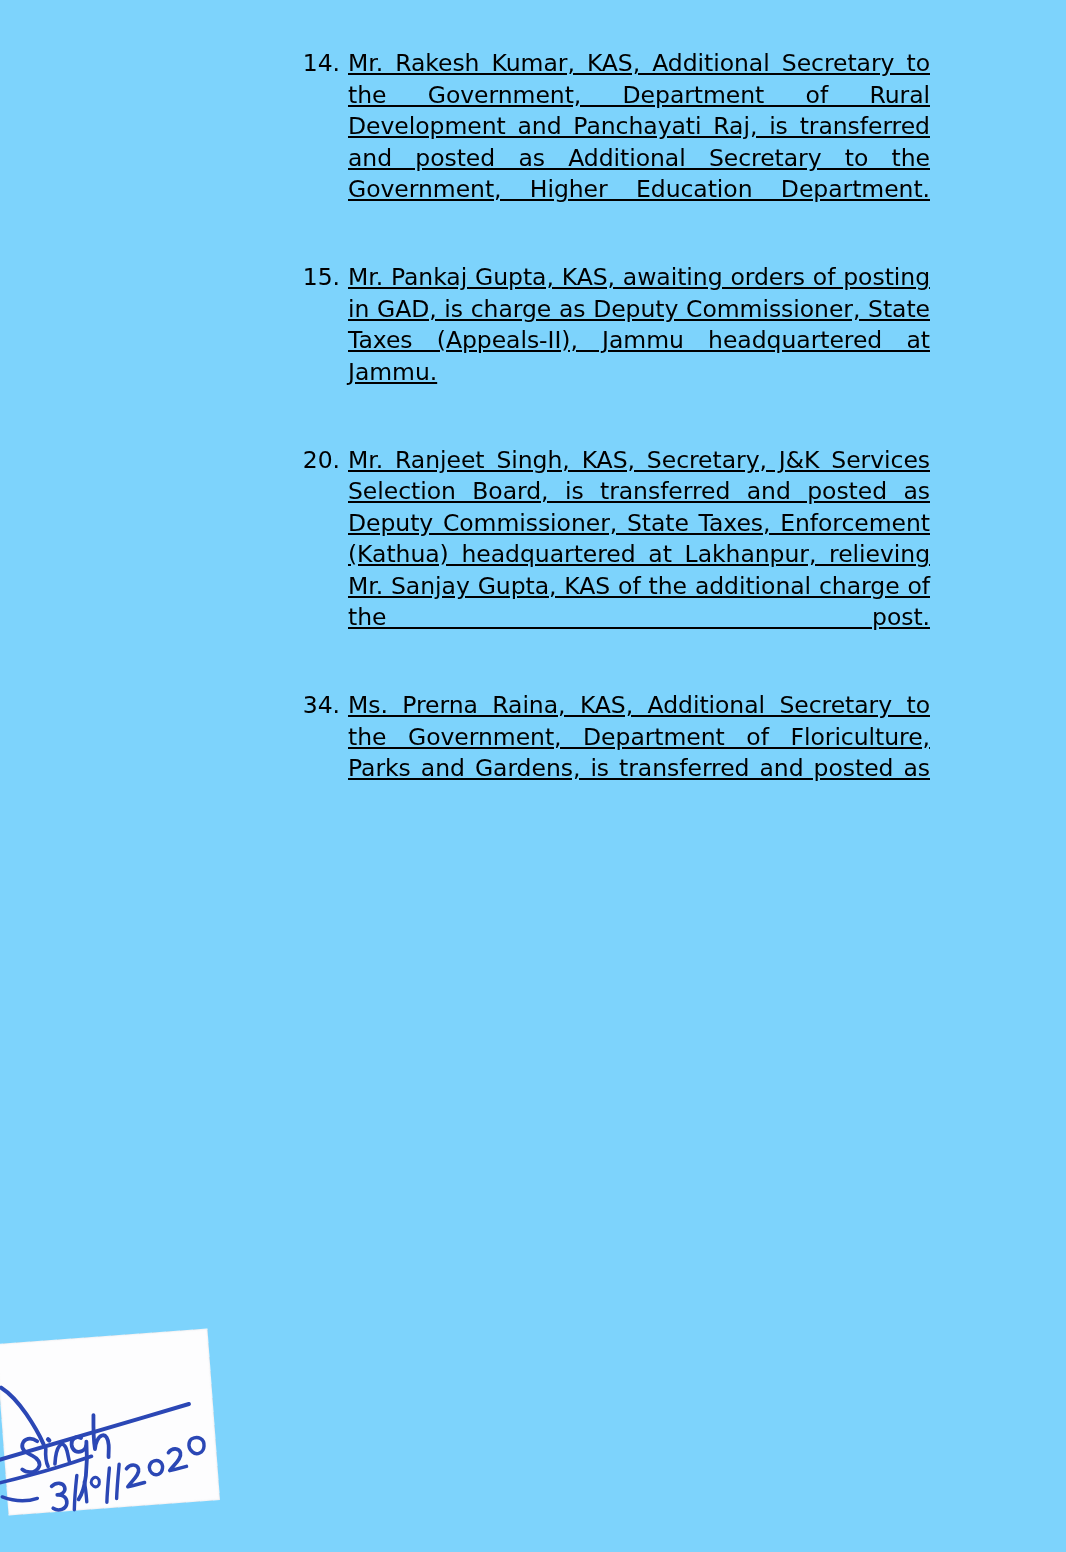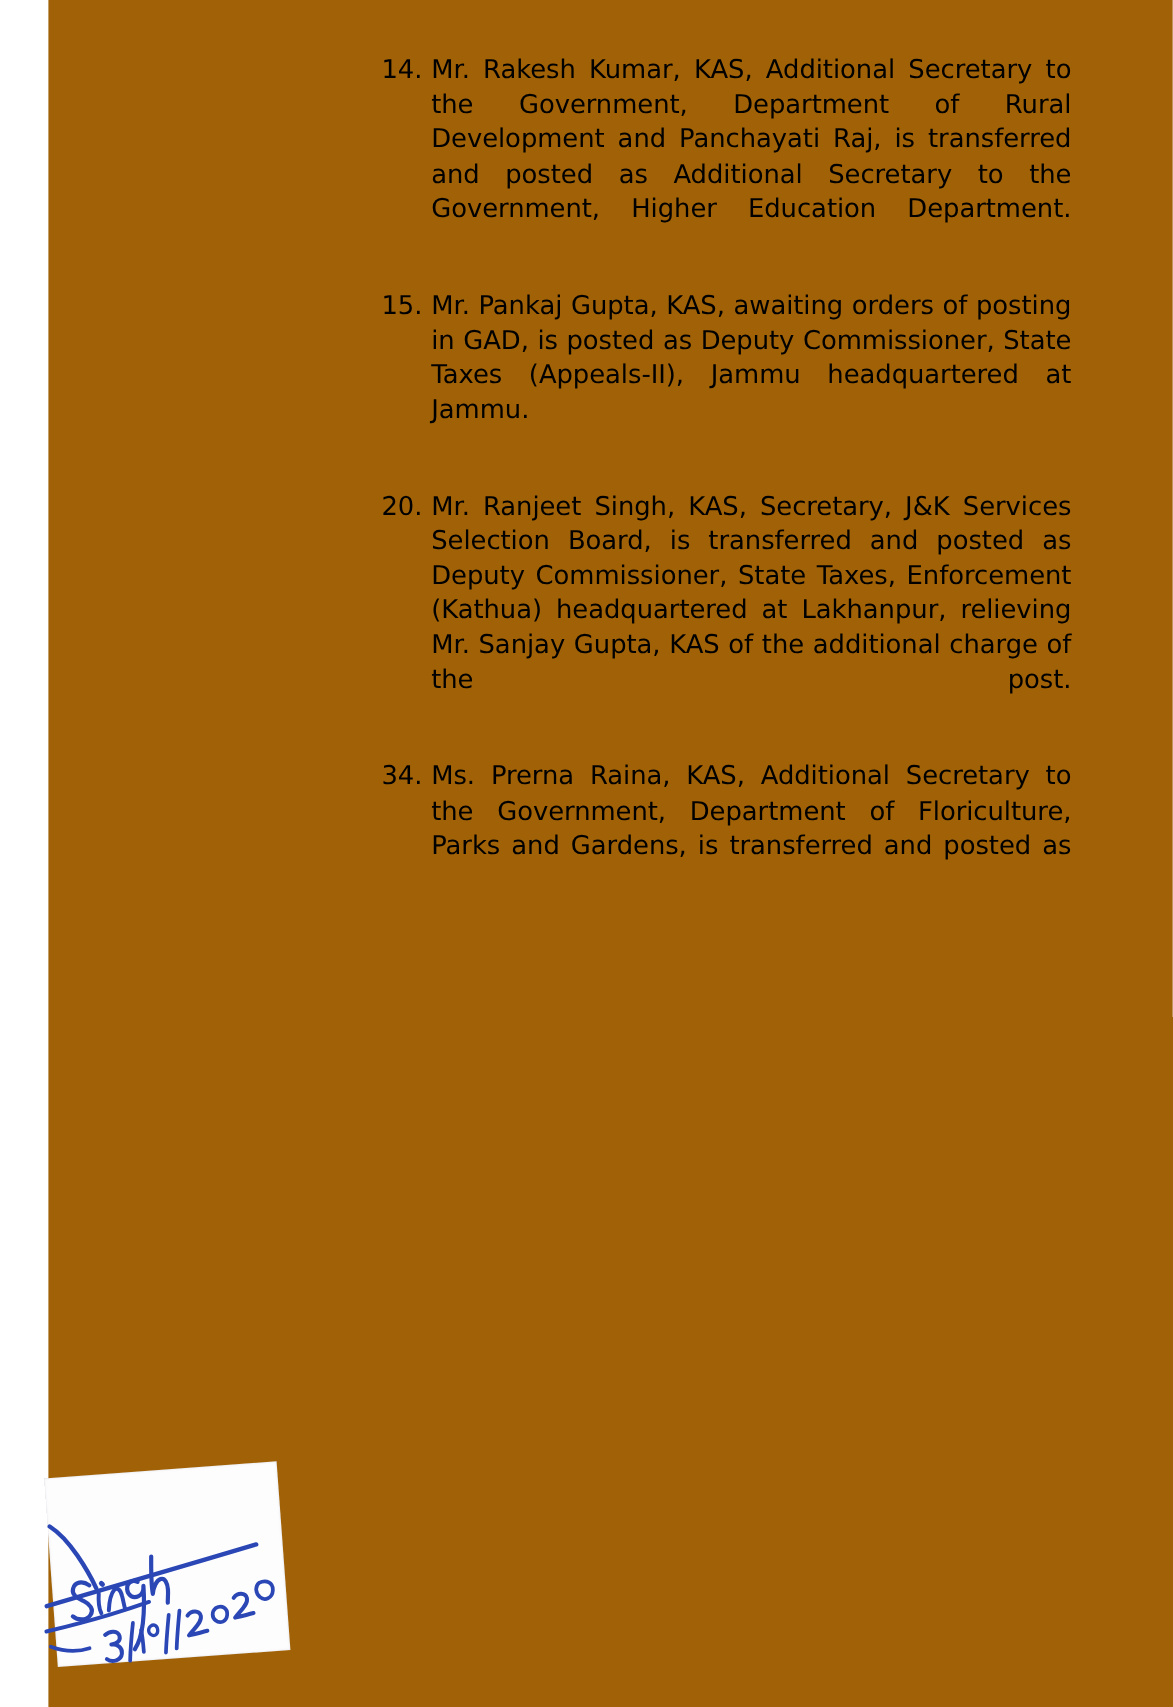--- a/index.html
+++ b/index.html
@@ -13,22 +13,21 @@
     height: 1552px;
     position: relative;
     overflow: hidden;
     font-family: "DejaVu Sans", sans-serif;
     color: #000000;
   }
 
   #page {
     position: absolute;
     inset: 0;
-    background: #a16207;
-    margin-left: 44px;
+    background: #7dd3fc;
   }
 
   
   #order-list {
     position: absolute;
     left: 296px;
     top: 48px;
     width: 634px;
   }
 
@@ -47,20 +46,21 @@
   }
 
   .order-item:last-child {
     margin-bottom: 0;
   }
 
   
   .order-item .body-text {
     display: block;
     text-align: justify;
+    text-decoration: underline;
   }
   .order-item .body-text::after {
     content: "";
     display: inline-block;
     width: 100%;
   }
 
   .order-number {
     position: absolute;
     left: 0;
@@ -103,21 +103,21 @@
 
 <div id="page">
 
   <div id="order-list">
       <div class="order-item">
         <span class="order-number">14.</span>
         <span class="body-text">Mr. Rakesh Kumar, KAS, Additional Secretary to the Government, Department of Rural Development and Panchayati Raj, is transferred and posted as Additional Secretary to the Government, Higher Education Department.</span>
       </div>
       <div class="order-item">
         <span class="order-number">15.</span>
-        <span class="body-text">Mr. Pankaj Gupta, KAS, awaiting orders of posting in GAD, is posted as Deputy Commissioner, State Taxes (Appeals-II), Jammu headquartered at Jammu.</span>
+        <span class="body-text">Mr. Pankaj Gupta, KAS, awaiting orders of posting in GAD, is charge as Deputy Commissioner, State Taxes (Appeals-II), Jammu headquartered at Jammu.</span>
       </div>
       <div class="order-item">
         <span class="order-number">20.</span>
         <span class="body-text">Mr. Ranjeet Singh, KAS, Secretary, J&amp;K Services Selection Board, is transferred and posted as Deputy Commissioner, State Taxes, Enforcement (Kathua) headquartered at Lakhanpur, relieving Mr. Sanjay Gupta, KAS of the additional charge of the post.</span>
       </div>
       <div class="order-item">
         <span class="order-number">34.</span>
         <span class="body-text">Ms. Prerna Raina, KAS, Additional Secretary to the Government, Department of Floriculture, Parks and Gardens, is transferred and posted as</span>
       </div>
     </div>

